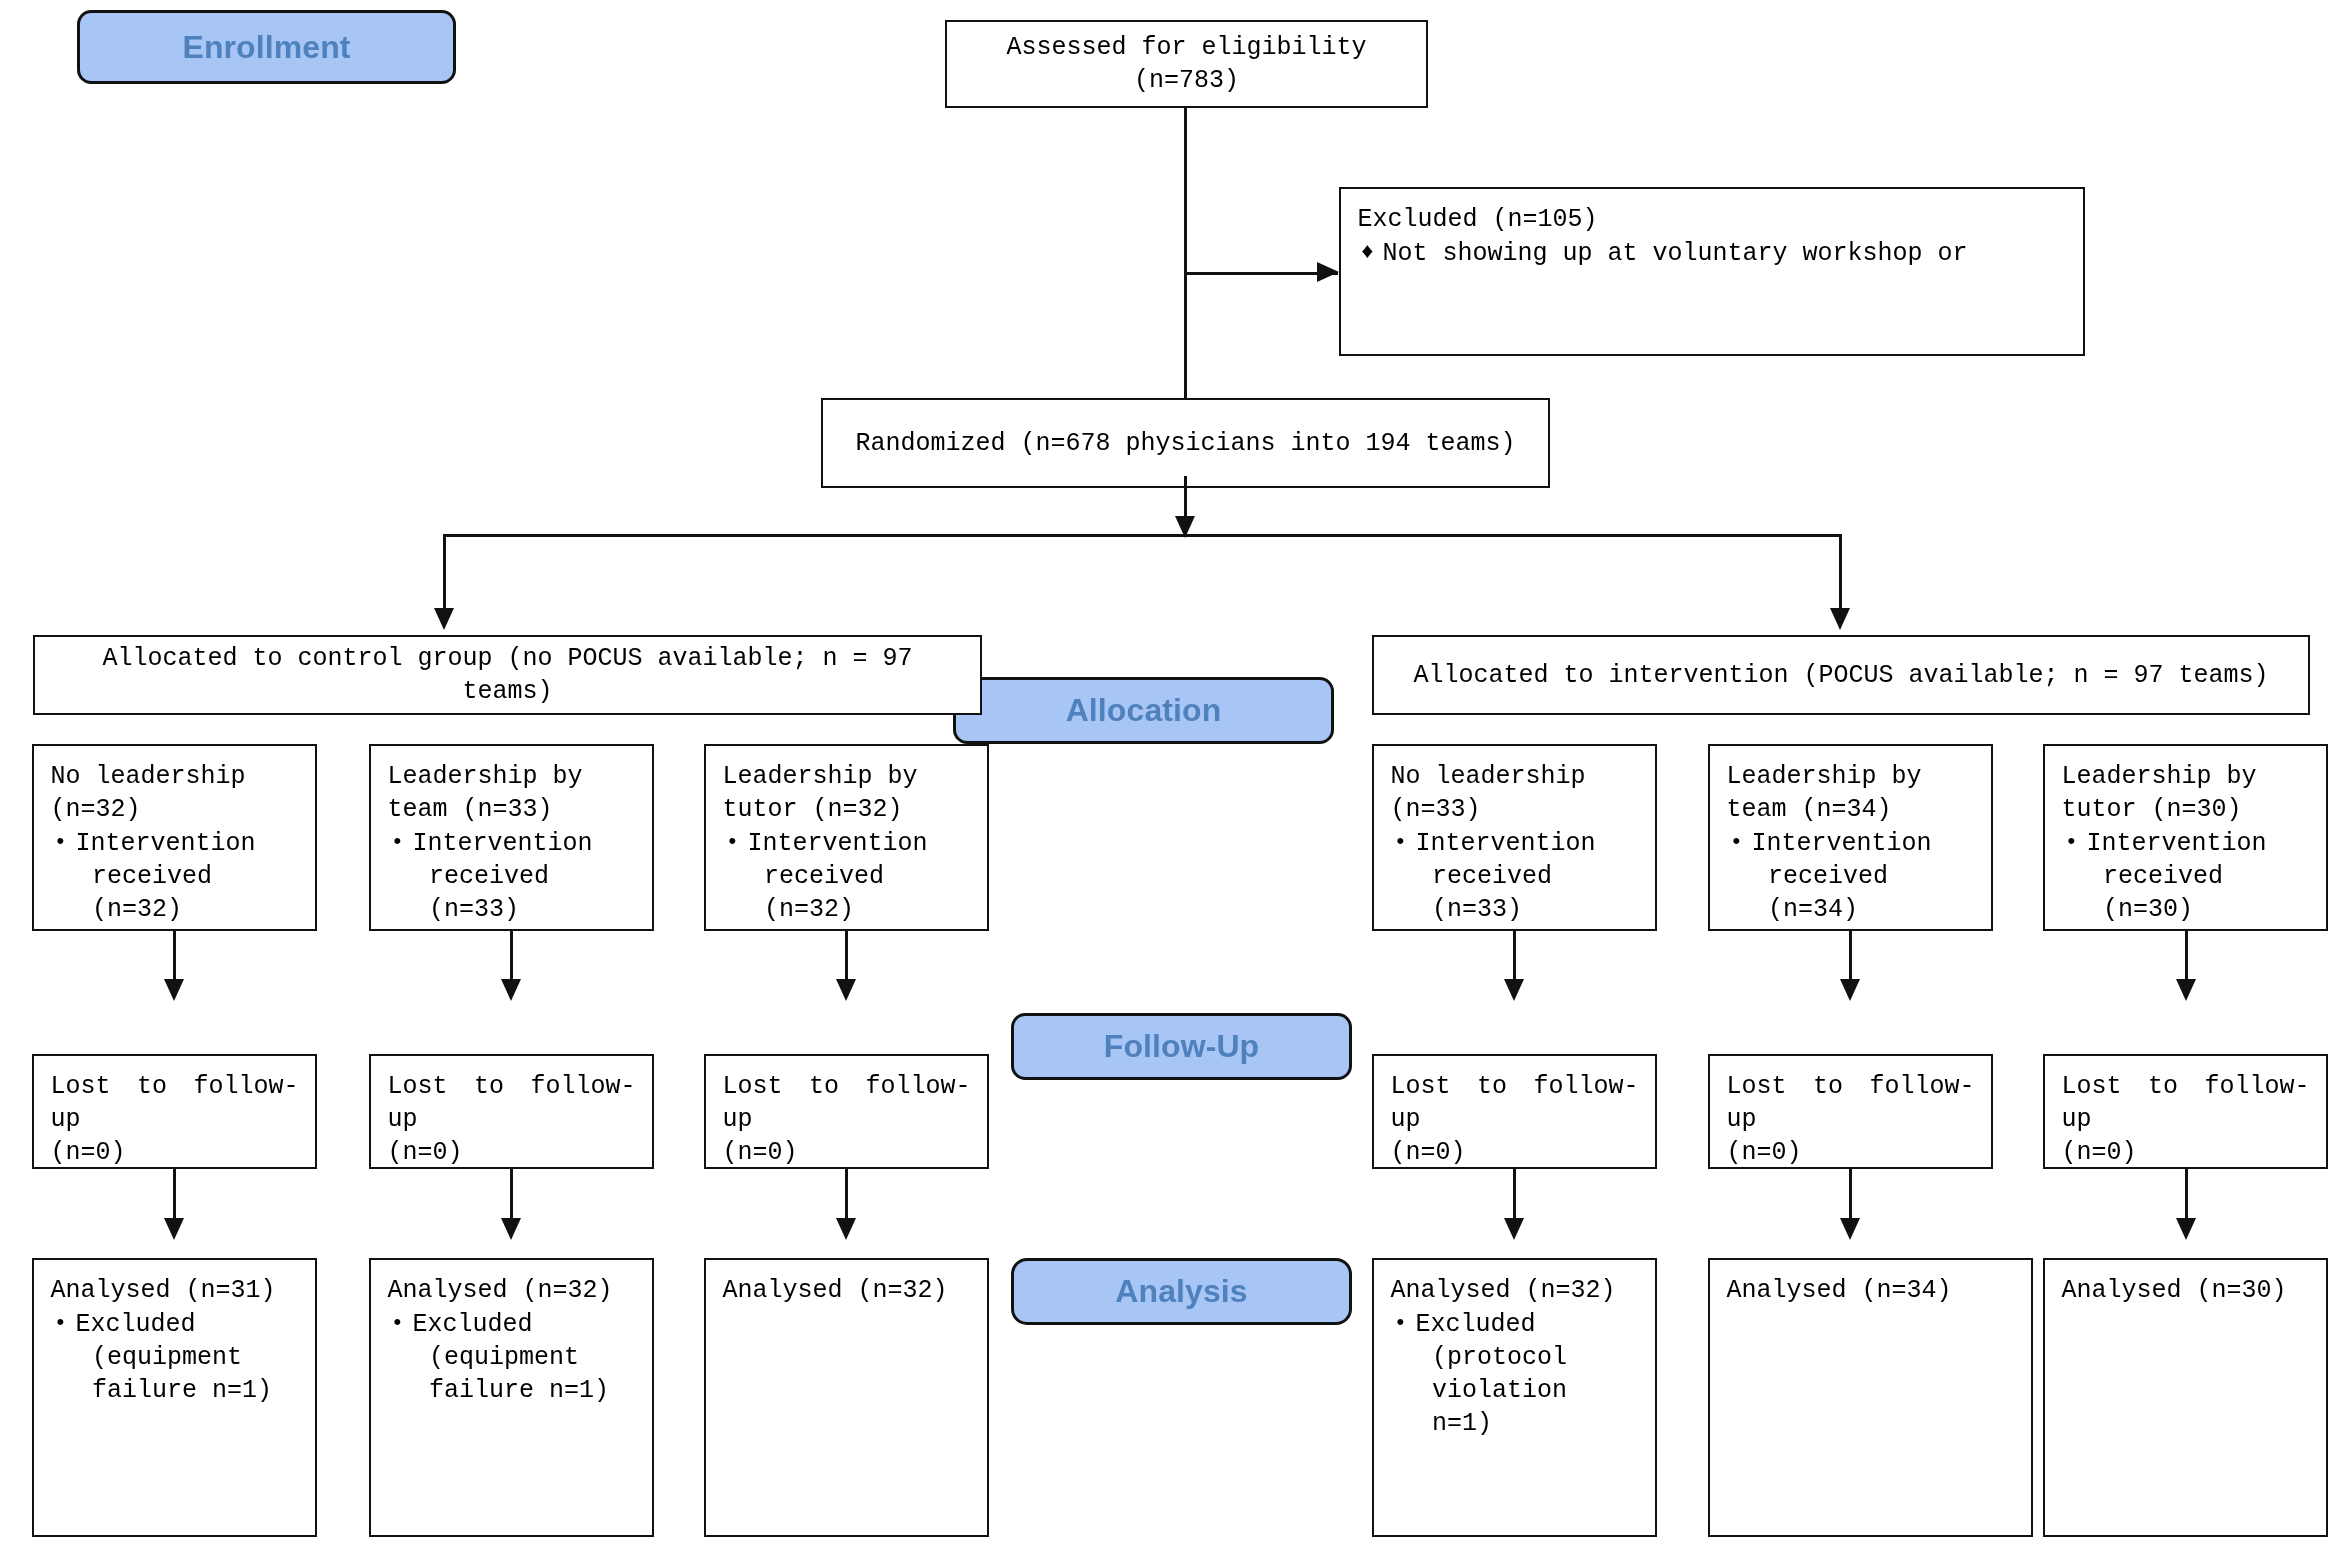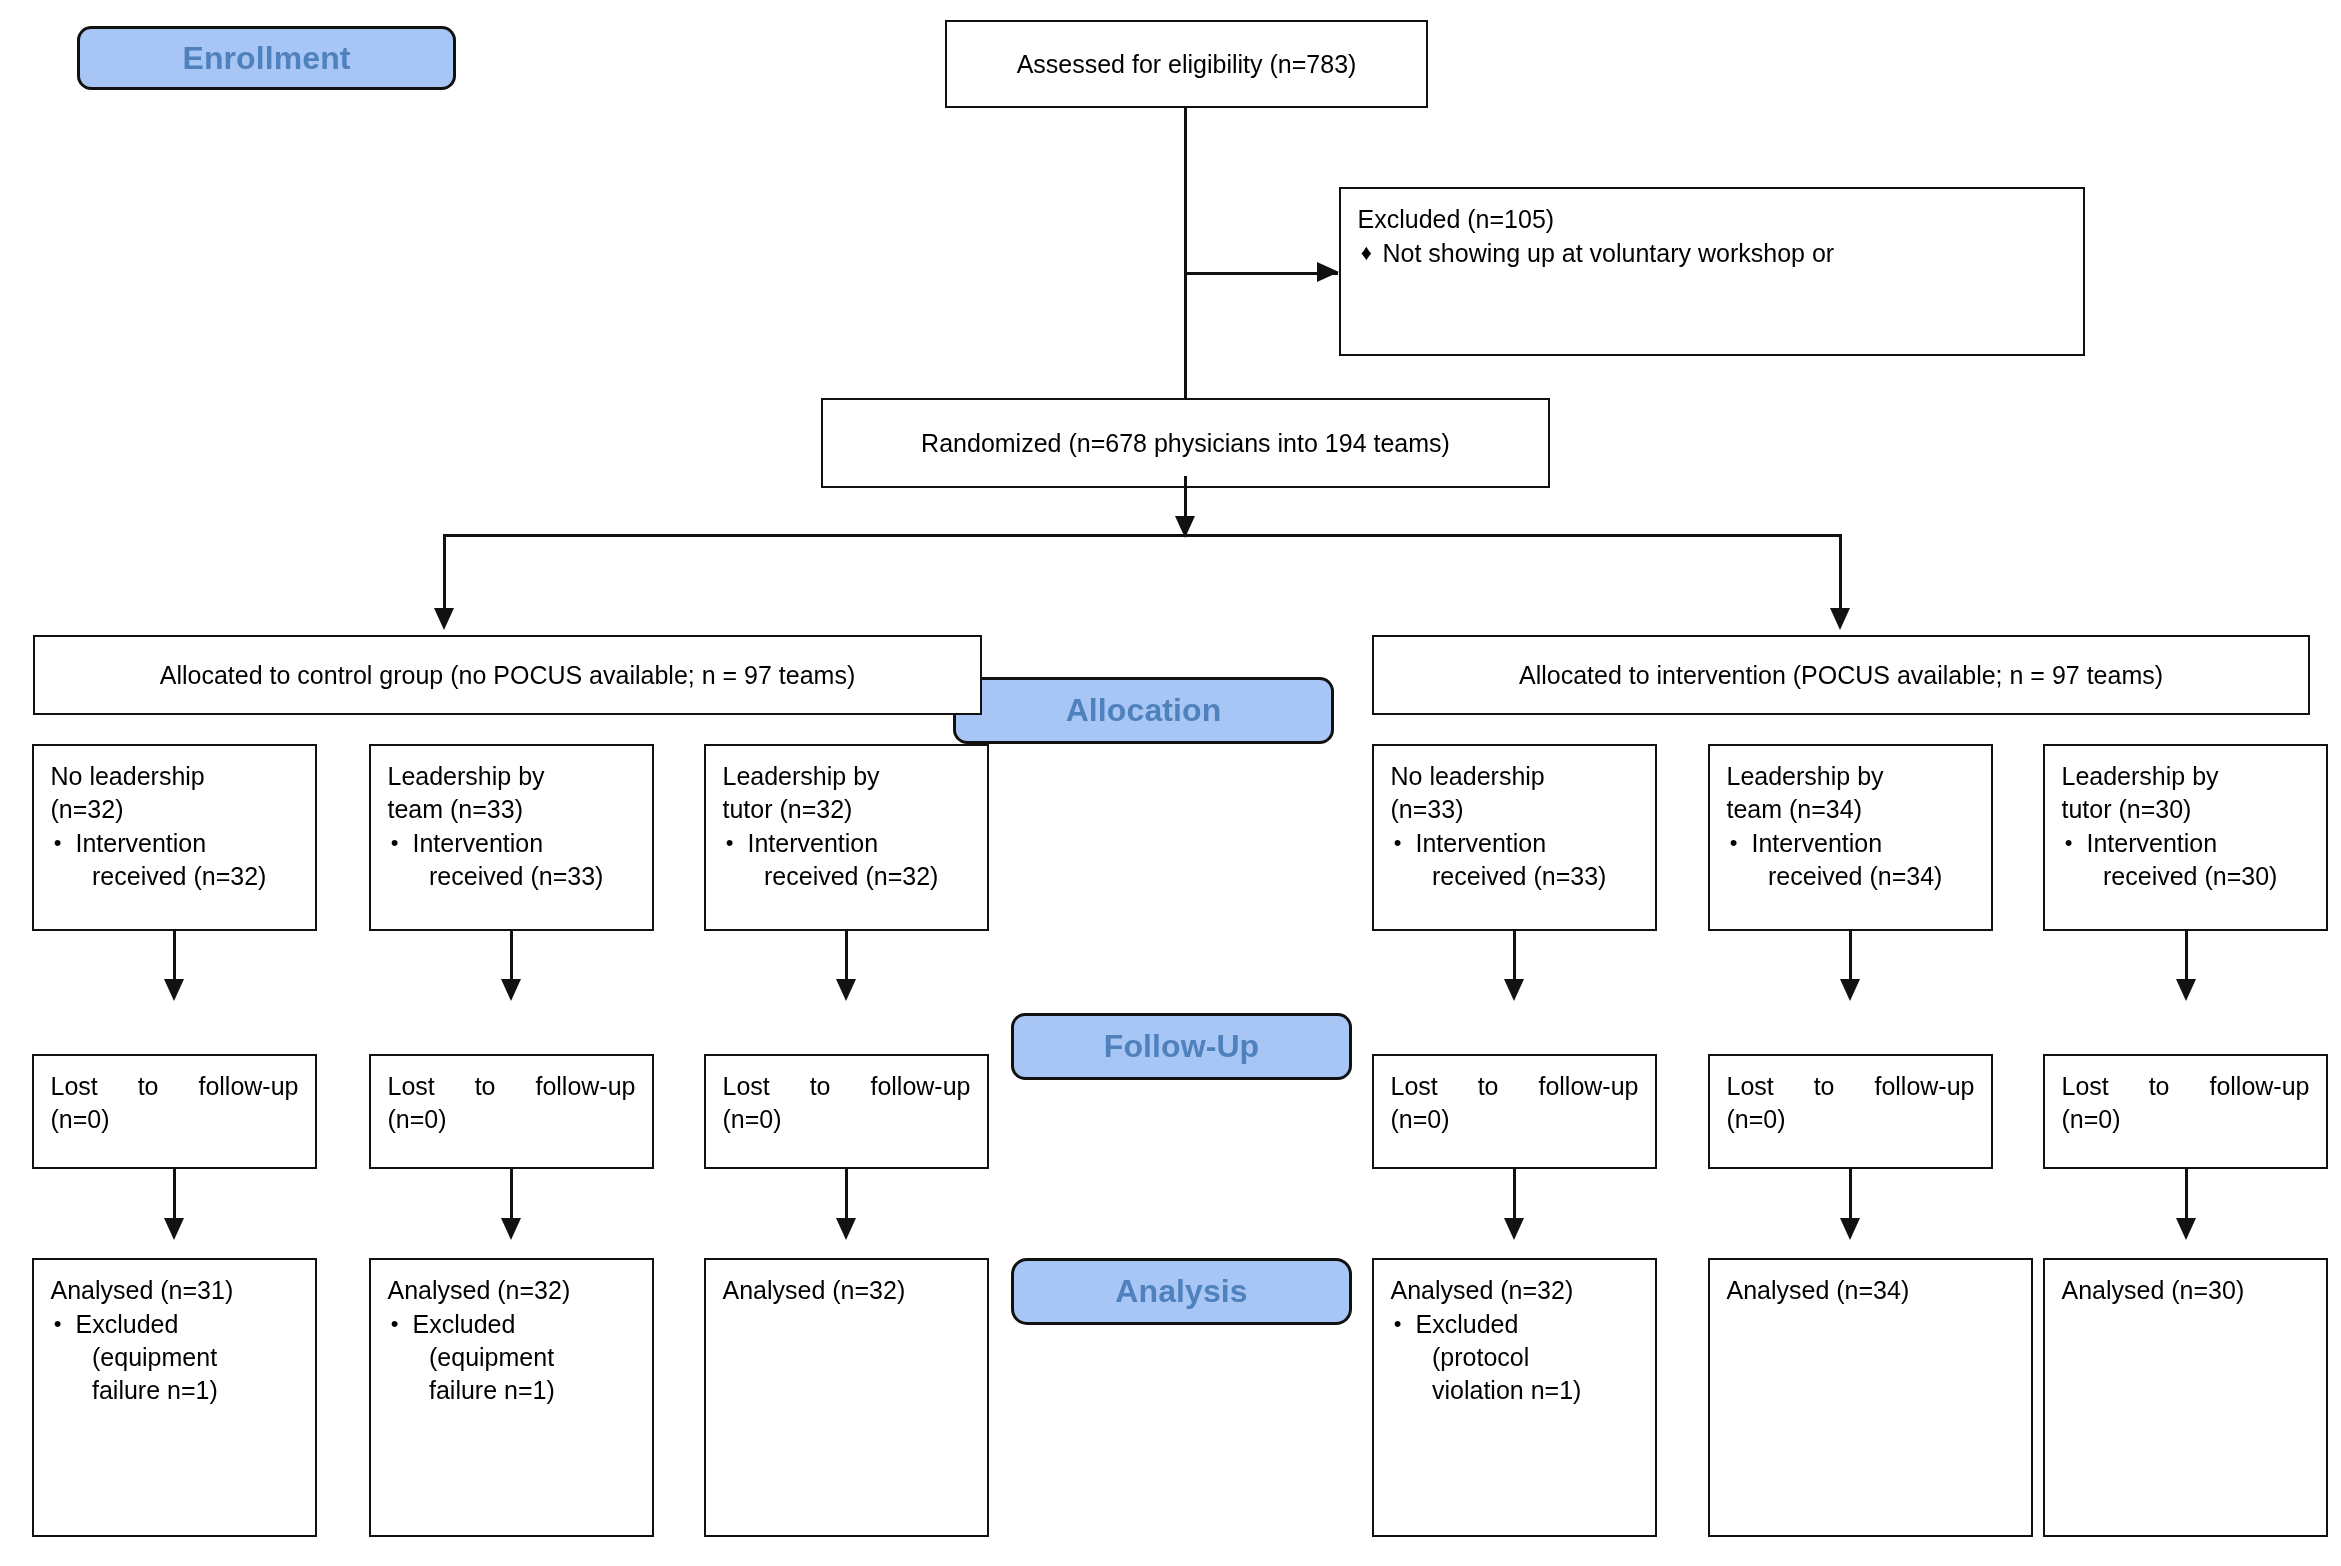--- a/index.html
+++ b/index.html
@@ -16,20 +16,21 @@
   }
   
   .box{
     position:absolute;
     box-sizing:border-box;
     background:#ffffff;
     border:2.7px solid #111111;
     color:#000000;
     font-size:25px;
     line-height:1.32;
+    font-family:Liberation Mono, monospace;
   }
   .box .inner{
     padding:14.3px 16.5px;
   }
   .box.center .inner{
     text-align:center;
   }
   .box.vcenter{
     display:flex;
     align-items:center;
@@ -108,21 +109,21 @@
     border-top:10.4px solid transparent;
     border-bottom:10.4px solid transparent;
     border-left:22px solid #111111;
   }
 </style>
 </head>
 <body>
 
 <div id="stage">
 
-  <div class="pill" style="left:77px; top:26px; width:379px; height:64px;">
+  <div class="pill" style="left:77px; top:10px; width:379px; height:74px;">
     <span>Enrollment</span>
   </div>
 
   <div class="box center vcenter" style="left:945px; top:20px; width:483px; height:88px;">
     <div class="inner"><span>Assessed for eligibility (n=783)</span></div>
   </div>
 
   <div class="vline" style="left:1184px; top:108px; height:307px;"></div>
 
   <div class="hline" style="left:1184px; top:272px; width:154px;"></div>

